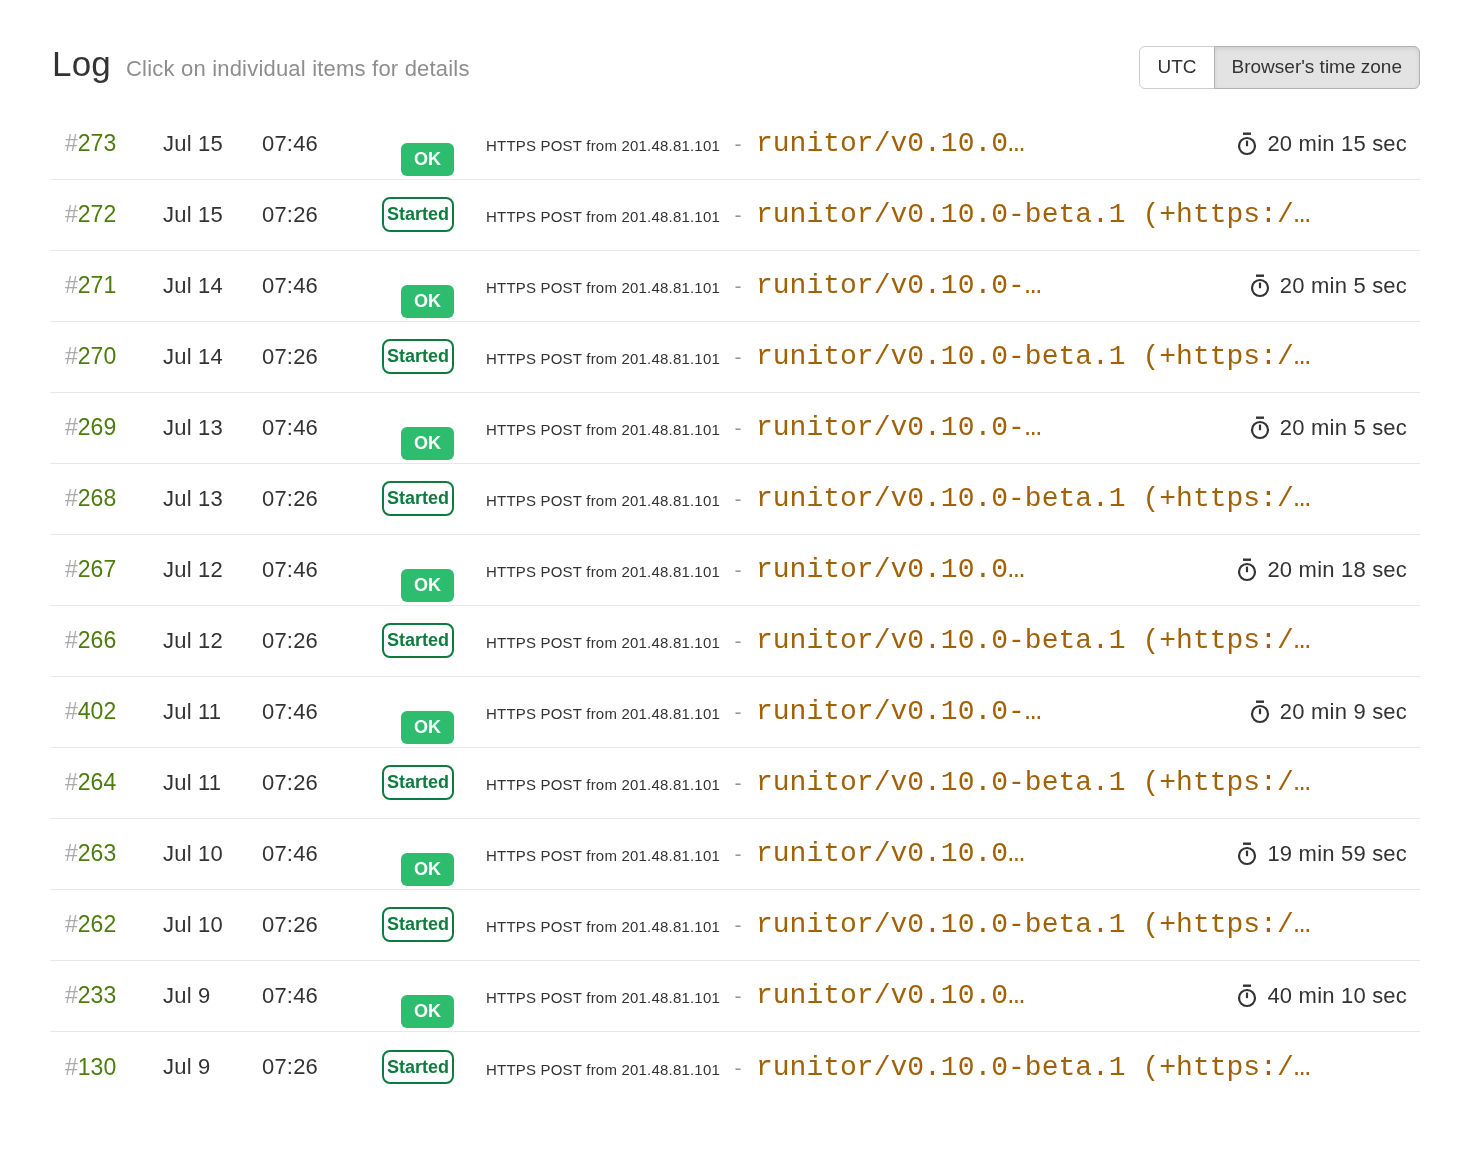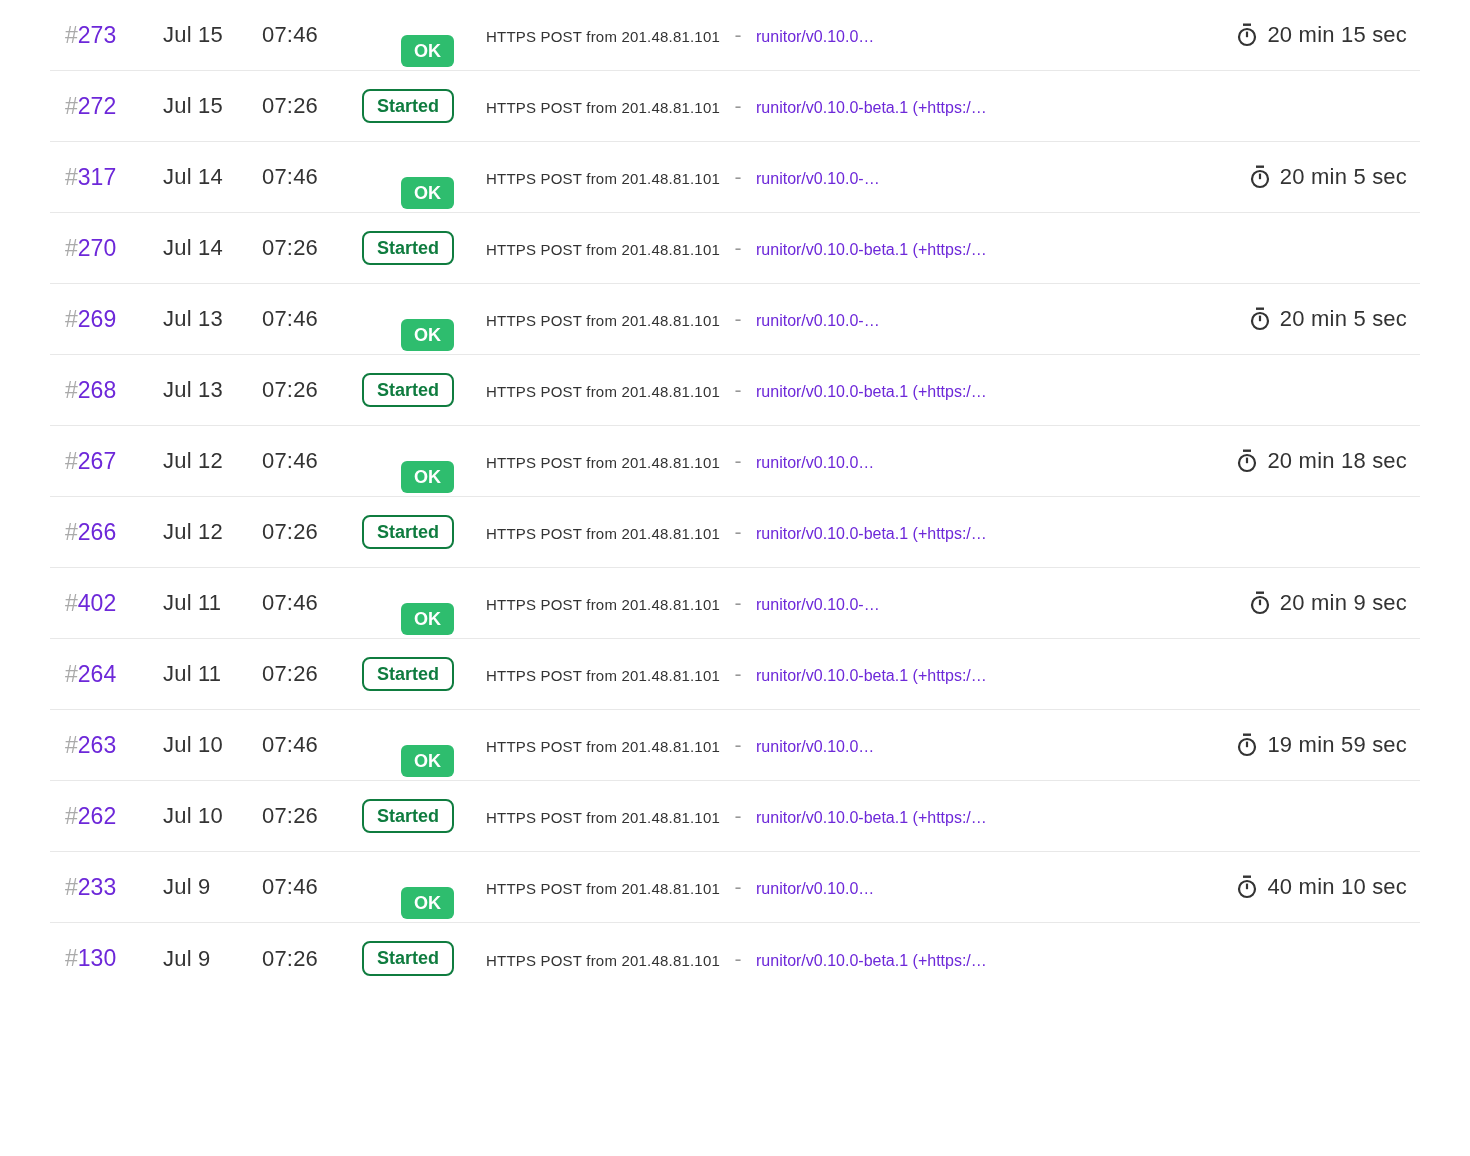--- a/index.html
+++ b/index.html
@@ -52,21 +52,21 @@
     align-items: center;
     height: 71px;
     border-bottom: 1px solid #e8e8e8;
     cursor: pointer;
   }
   .log-row:last-child { border-bottom: none; }
 
   .cell { font-size: 22px; color: #333; }
   .num { padding-left: 15px; font-size: 23px; white-space: nowrap; }
   .num .hash { color: #aaa; }
-  .num .n { color: #6d28d9; margin-top: 19px; }
+  .num .n { color: #4d7c0f; margin-top: 19px; }
   .date, .time { white-space: nowrap; letter-spacing: 0.2px; }
 
   .badge-cell { justify-self: end; }
   .badge {
     display: inline-block;
     font-weight: 700;
     font-size: 18px;
     line-height: 1.25;
     white-space: nowrap;
   }
@@ -74,61 +74,71 @@
     background: #2ebd6e;
     color: #fff;
     padding: 5px 13px;
     border-radius: 6px;
     margin-top: 32px;
   }
   .badge-started {
     background: #fff;
     color: #0f7c3f;
     border: 2px solid #0f7c3f;
-    padding: 4px 13px;
+    padding: 4px 3px;
     border-radius: 8px;
   }
 
   .desc {
     display: flex;
     align-items: baseline;
     padding-left: 32px;
     white-space: nowrap;
     overflow: hidden;
   }
   .event { font-size: 15px; color: #333; letter-spacing: 0.2px; }
   .dash {
     font-family: "DejaVu Sans Mono", monospace;
     font-size: 20px;
     color: #979797;
     margin: 0 12px;
   }
   .agent {
-    font-family: Liberation Sans, sans-serif;
-    font-size: 16px;
-    color: #6d28d9;
+    font-family: Liberation Mono, monospace;
+    font-size: 28px;
+    color: #a16207;
   }
 
   .duration {
     justify-self: end;
     display: flex;
     align-items: center;
     gap: 9px;
     padding-right: 13px;
     padding-left: 24px;
     white-space: nowrap;
   }
   .duration svg { display: block; }
   .dtext { font-size: 22px; color: #333; letter-spacing: 0.2px; }
 </style>
 </head>
 <body>
 
 <div class="page">
 
+  <div class="header">
+    <div class="title-wrap">
+      <span class="title">Log</span>
+      <span class="subtitle">Click on individual items for details</span>
+    </div>
+    <div class="btn-group">
+      <button class="btn">UTC</button>
+      <button class="btn active">Browser's time zone</button>
+    </div>
+  </div>
 
   <div class="log-table" id="log-table">
       <div class="log-row">
         <div class="cell num"><span class="hash">#</span><span class="n">273</span></div>
         <div class="cell date">Jul 15</div>
         <div class="cell time">07:46</div>
         <div class="cell badge-cell"><span class="badge badge-ok">OK</span></div>
         <div class="cell desc">
           <span class="event">HTTPS POST from 201.48.81.101</span>
           <span class="dash">-</span>
@@ -148,21 +158,21 @@
         <div class="cell date">Jul 15</div>
         <div class="cell time">07:26</div>
         <div class="cell badge-cell"><span class="badge badge-started">Started</span></div>
         <div class="cell desc">
           <span class="event">HTTPS POST from 201.48.81.101</span>
           <span class="dash">-</span>
           <span class="agent">runitor/v0.10.0-beta.1 (+https:/…</span>
         </div>
       </div>
       <div class="log-row">
-        <div class="cell num"><span class="hash">#</span><span class="n">317</span></div>
+        <div class="cell num"><span class="hash">#</span><span class="n">271</span></div>
         <div class="cell date">Jul 14</div>
         <div class="cell time">07:46</div>
         <div class="cell badge-cell"><span class="badge badge-ok">OK</span></div>
         <div class="cell desc">
           <span class="event">HTTPS POST from 201.48.81.101</span>
           <span class="dash">-</span>
           <span class="agent">runitor/v0.10.0-…</span>
         </div>
         <div class="cell duration">
           <svg width="22" height="24" viewBox="0 0 22 24" fill="none">

